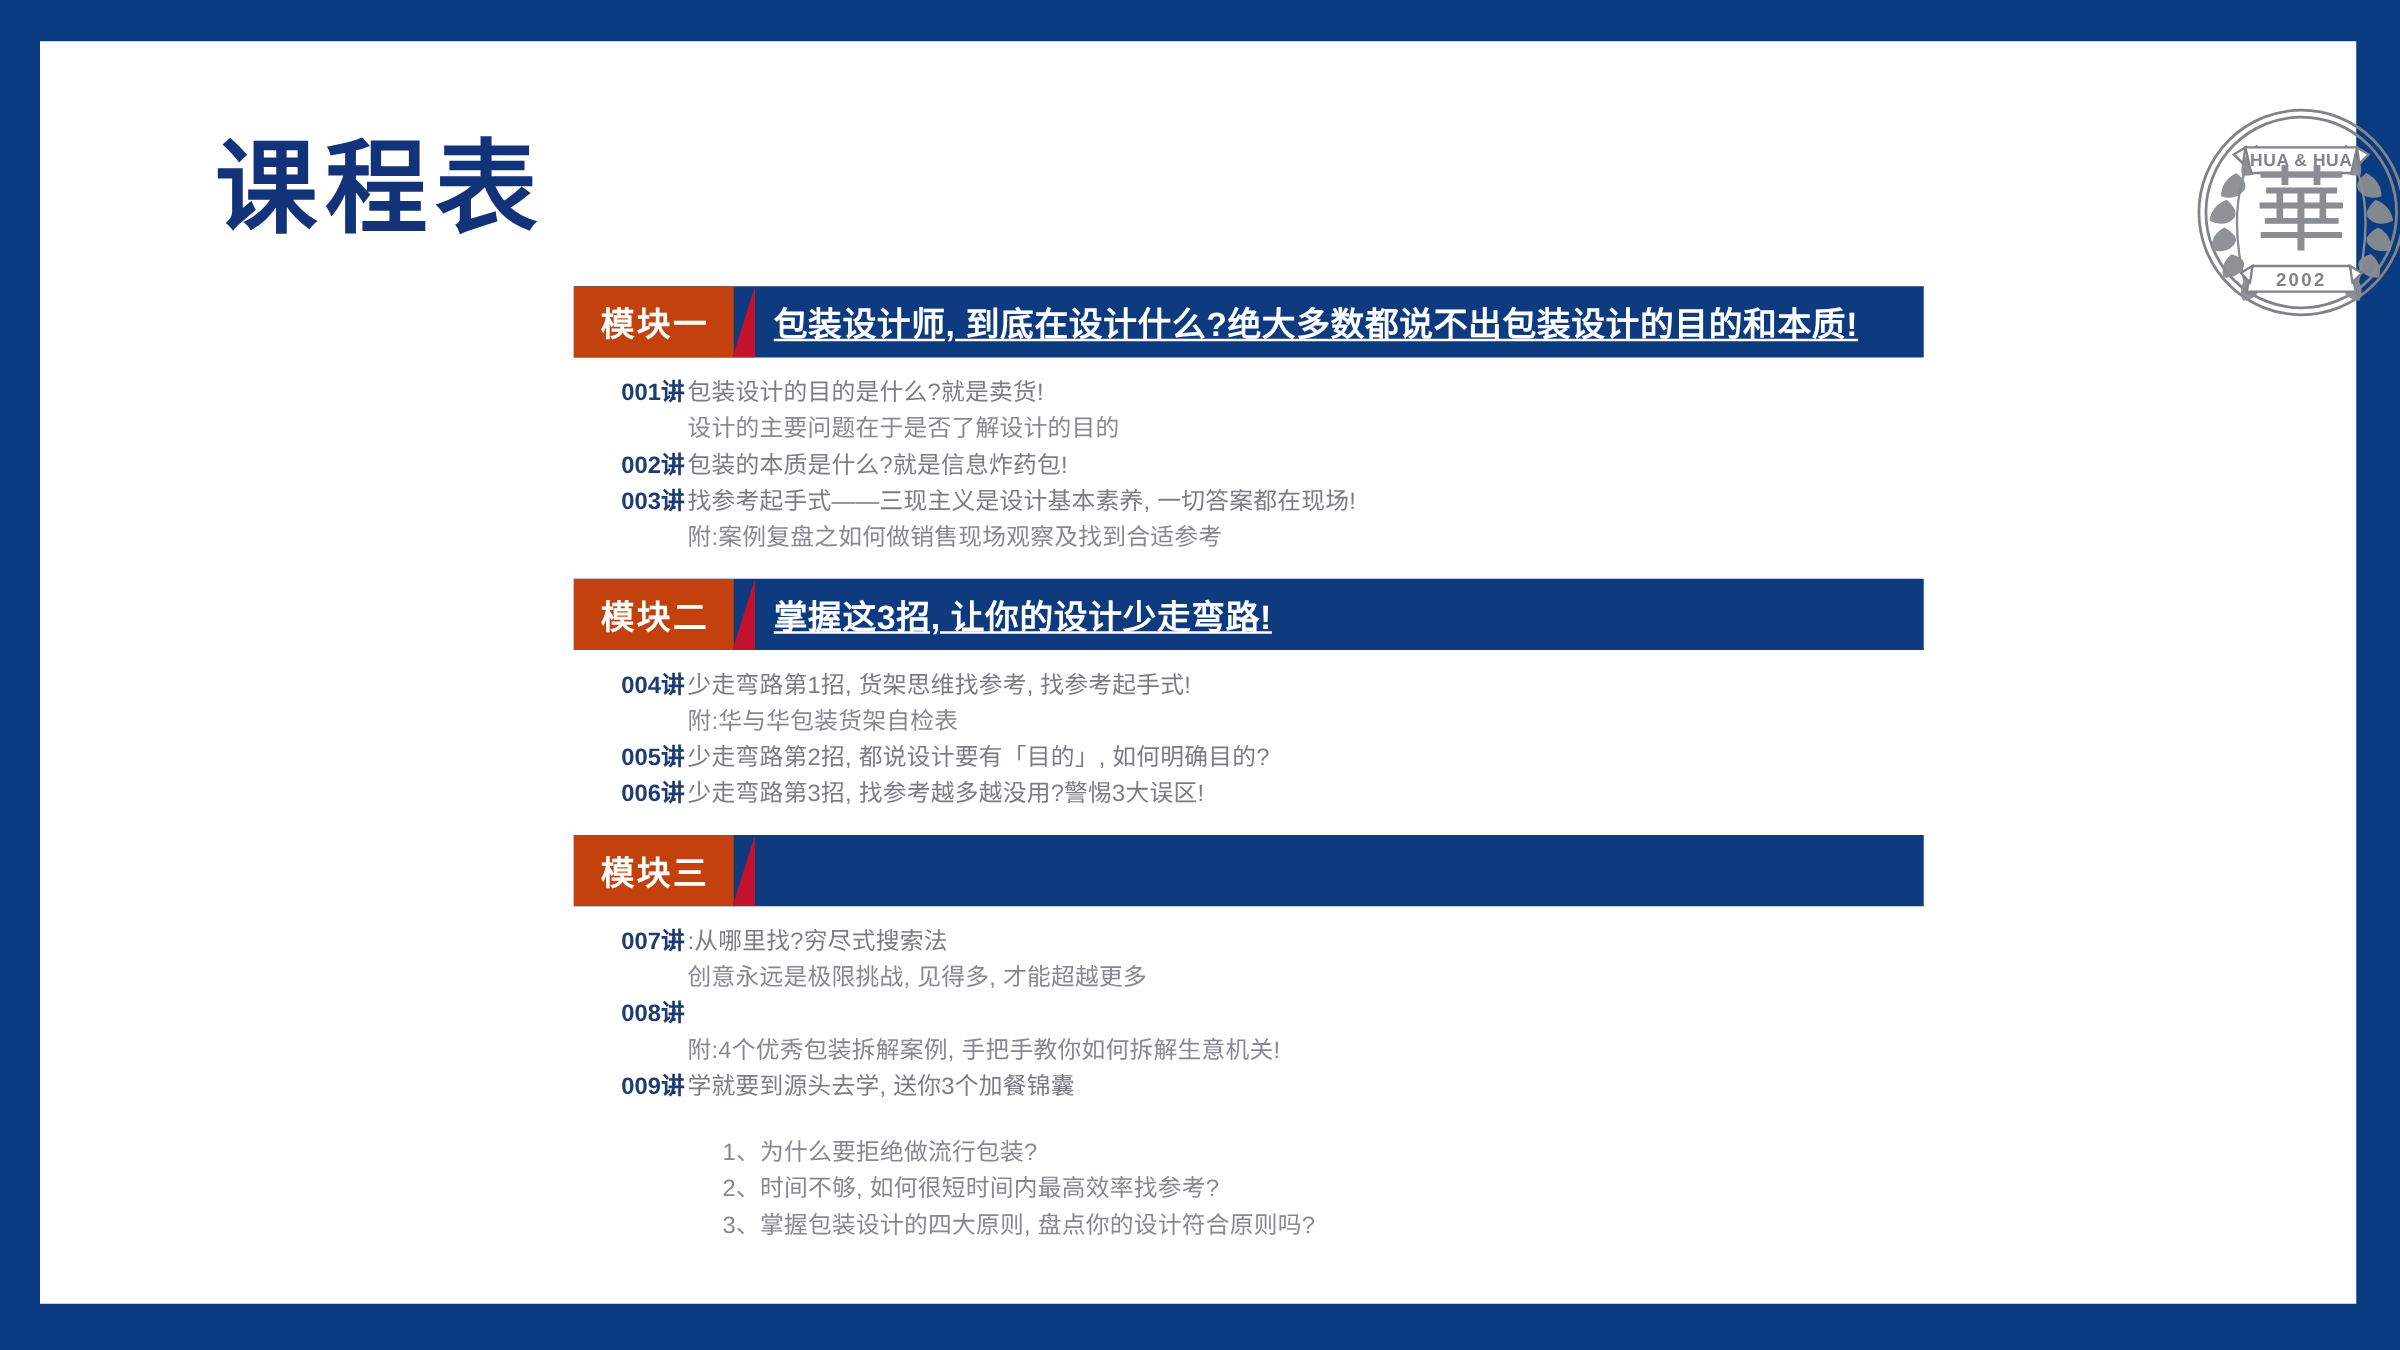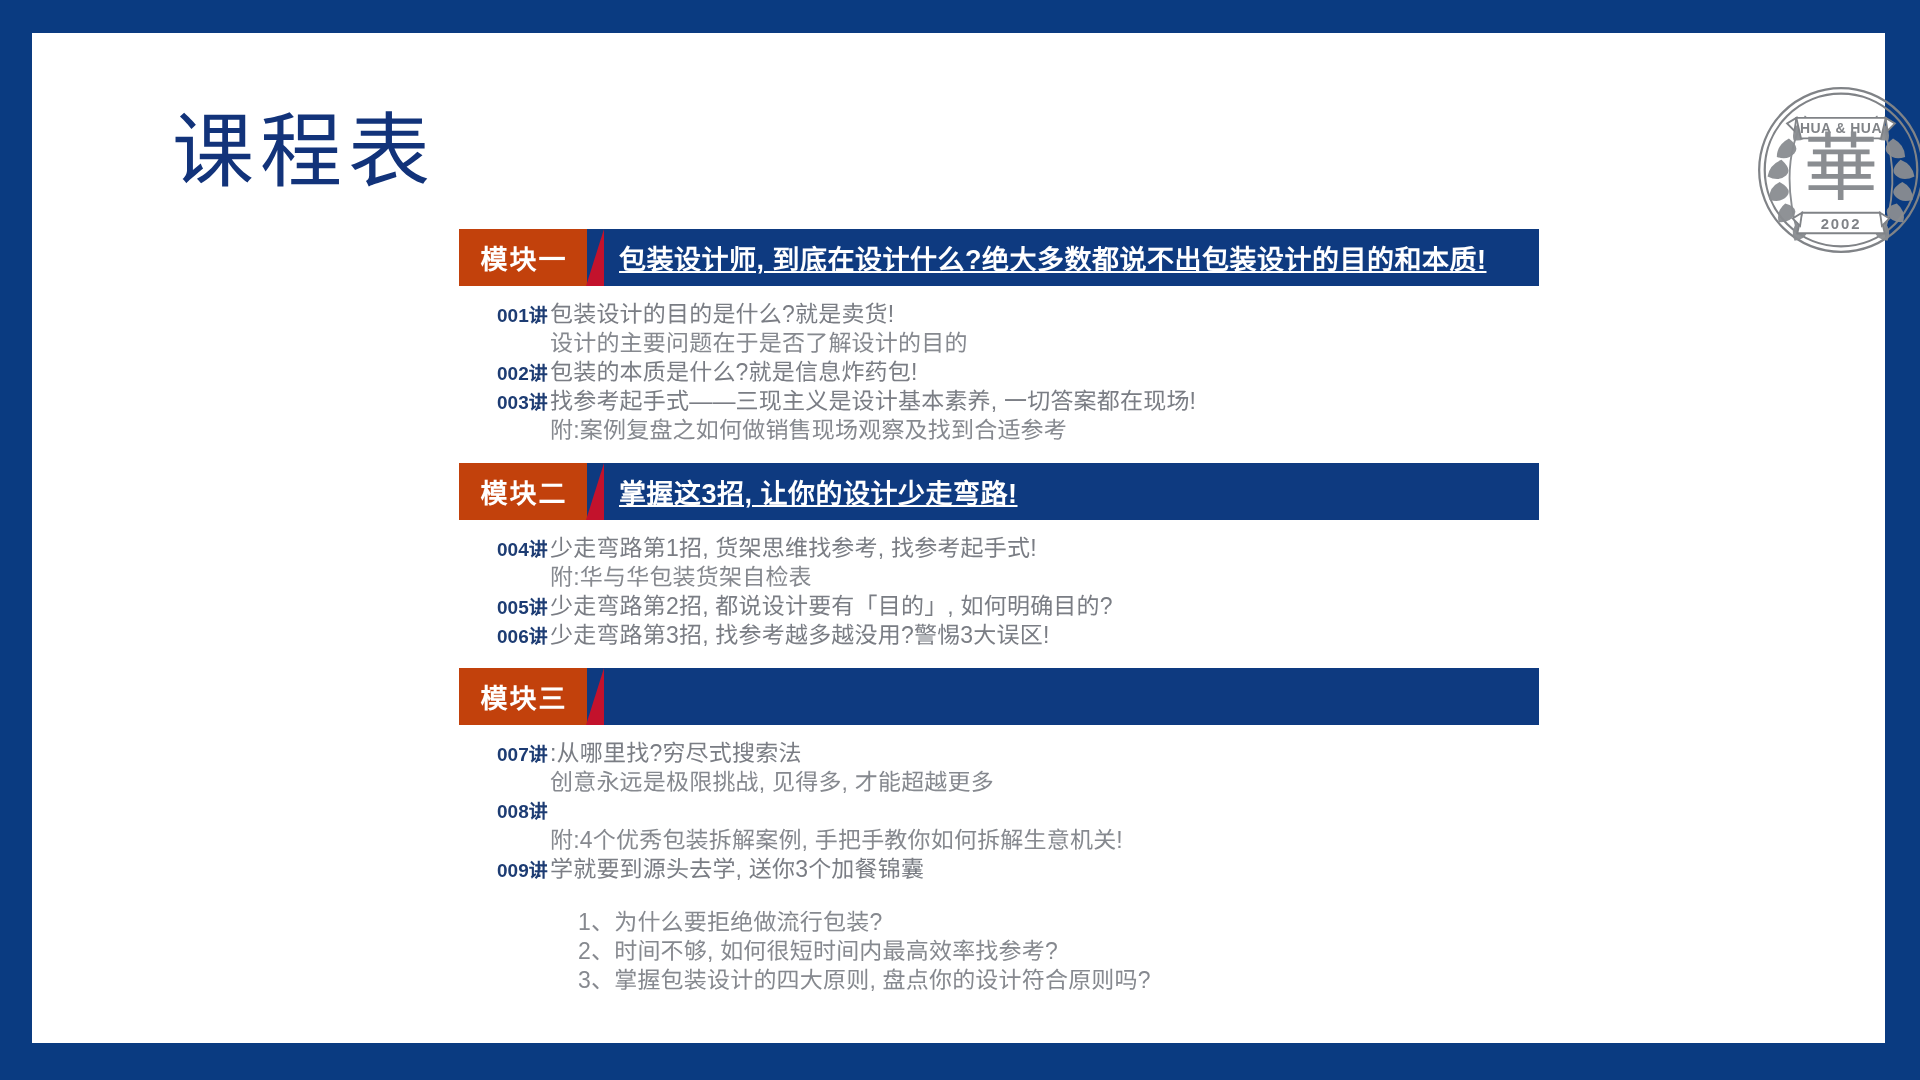--- a/index.html
+++ b/index.html
@@ -32,21 +32,21 @@
     background: #ffffff;
     box-sizing: border-box;
   }
 
   
   .page-title {
     position: absolute;
     left: 140px;
     top: 78px;
     font-size: 82px;
-    font-weight: 400;
+    font-weight: 700;
     letter-spacing: 6px;
     color: #12337a;
     line-height: 1;
     white-space: nowrap;
   }
 
   
   .logo {
     position: absolute;
     left: 1716px;
@@ -138,21 +138,21 @@
   }
   .lesson-colon {
     flex: 0 0 14px;
     color: #1d3c73;
     font-size: 19px;
     font-weight: 700;
     text-align: left;
   }
   .lesson-text {
     color: #7a7d84;
-    font-size: 23px;
+    font-size: 19px;
     font-weight: 400;
     white-space: nowrap;
     letter-spacing: 0.2px;
   }
   .lesson-row.sub .lesson-num,
   .lesson-row.sub .lesson-colon { visibility: hidden; }
   .lesson-row.sub .lesson-text { color: #86898f; }
   .lesson-row.sub2 .lesson-num,
   .lesson-row.sub2 .lesson-colon { visibility: hidden; }
   .lesson-row.sub2 .lesson-text {

